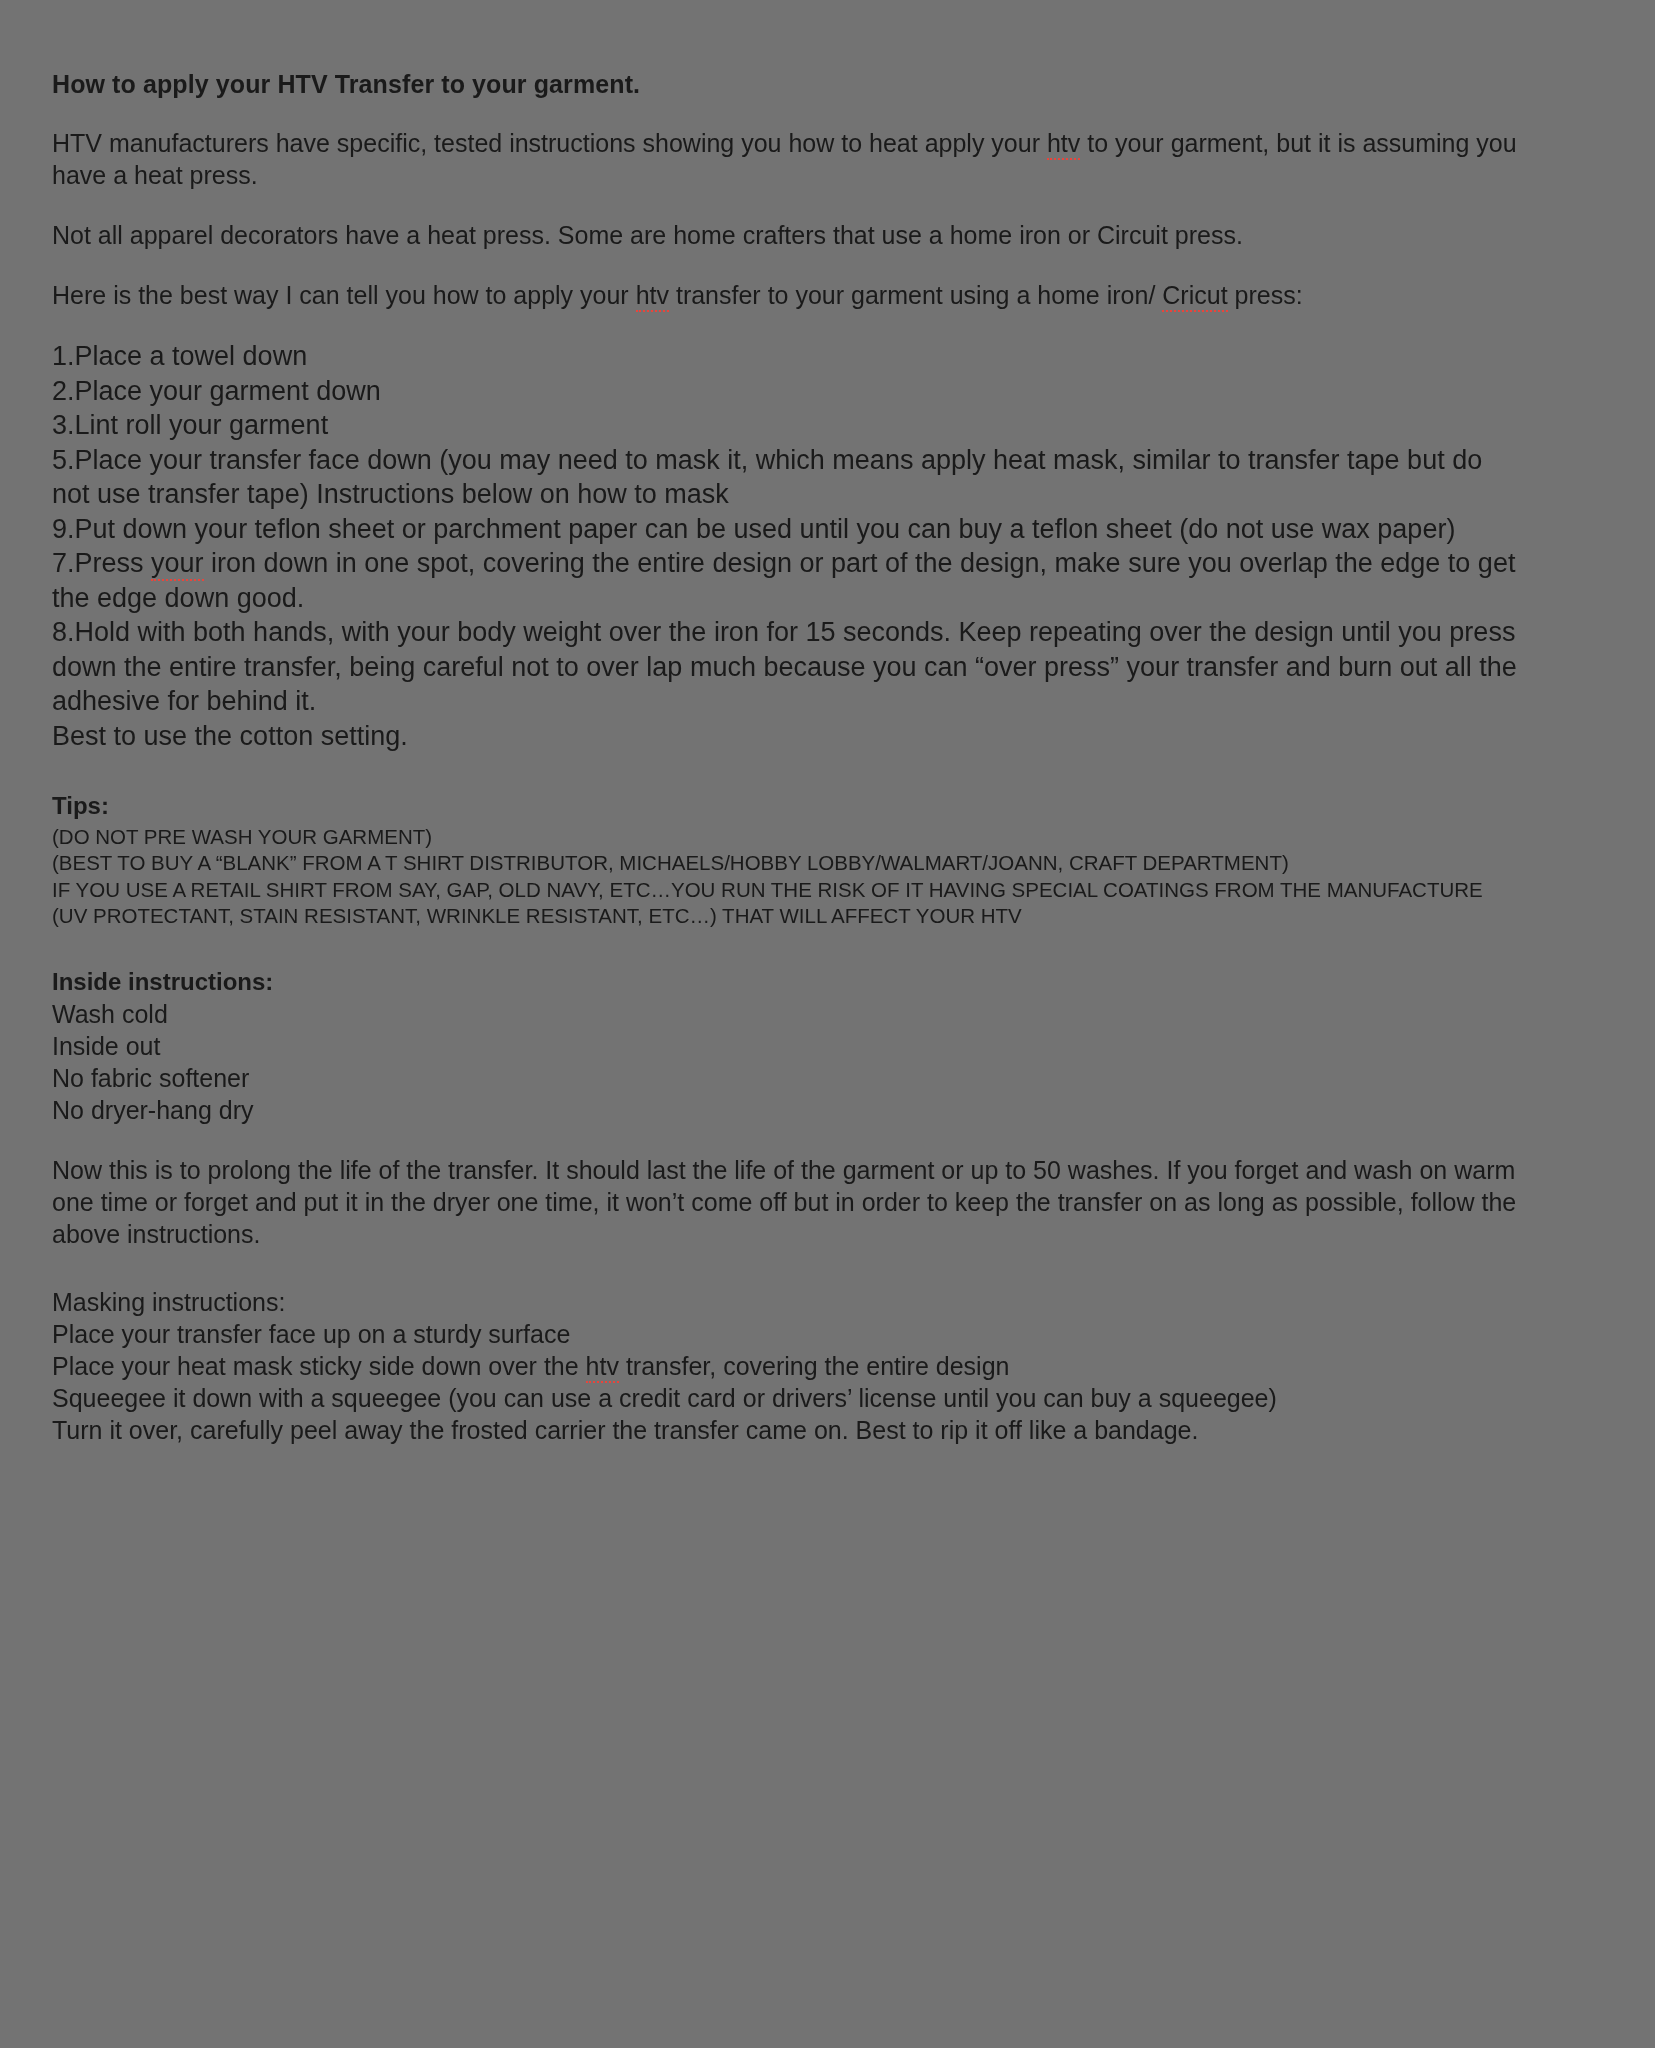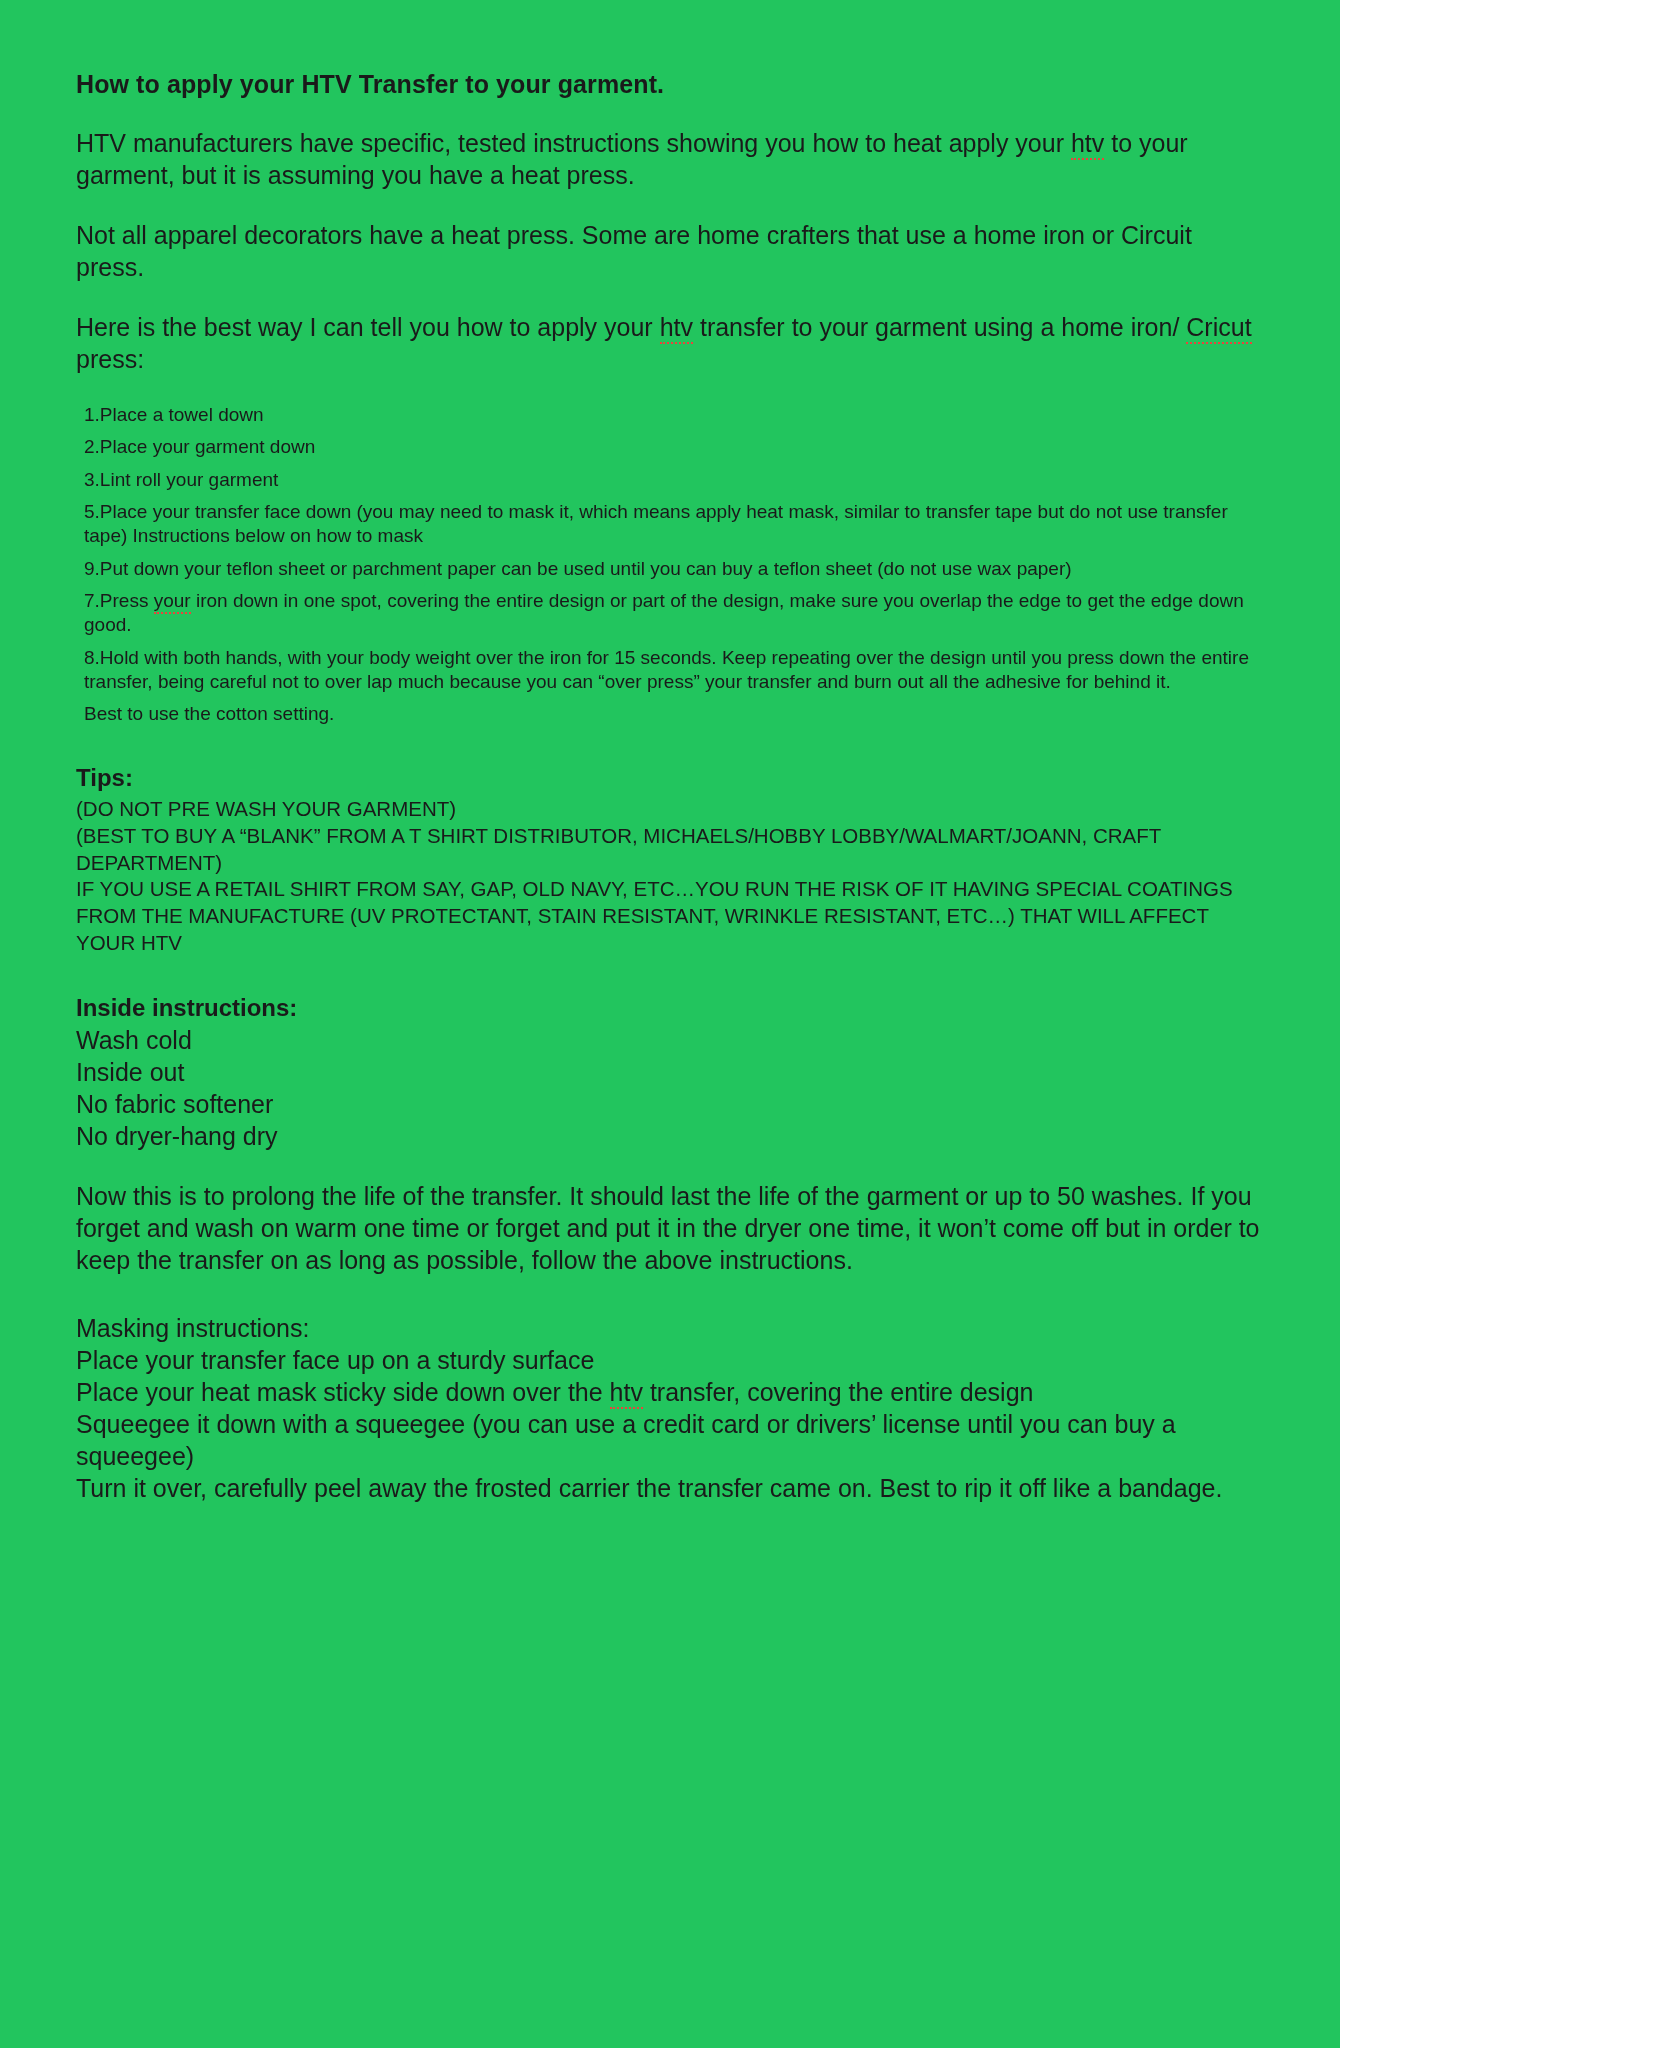--- a/index.html
+++ b/index.html
@@ -8,47 +8,47 @@
     background: #ffffff;
   }
   body {
     width: 1655px;
     min-height: 2048px;
     font-family: "Liberation Sans", sans-serif;
     color: #1a1a1a;
     -webkit-font-smoothing: antialiased;
   }
   .page {
-    width: 1340px;
+    width: 1655px;
     min-height: 2048px;
     box-sizing: border-box;
-    padding: 60px 76px 40px 76px;
-    background: #22c55e;
+    padding: 60px 76px 40px 52px;
+    background: #737373;
   }
   .doc {
     max-width: 1470px;
   }
   h1.title {
     font-size: 25px;
     font-weight: bold;
     margin: 10px 0 0 0;
     letter-spacing: 0.1px;
   }
   p.para {
     font-size: 25px;
     line-height: 1.28;
     margin: 28px 0 0 0;
   }
   .list {
     margin: 28px 0 0 0;
   }
   .list .item {
-    font-size: 19px;
+    font-size: 27px;
     line-height: 1.28;
-    margin: 8px;
+    margin: 0;
   }
   h2.section {
     font-size: 24px;
     font-weight: bold;
     margin: 38px 0 0 0;
   }
   .caps-block {
     margin-top: 4px;
   }
   .caps-line {

